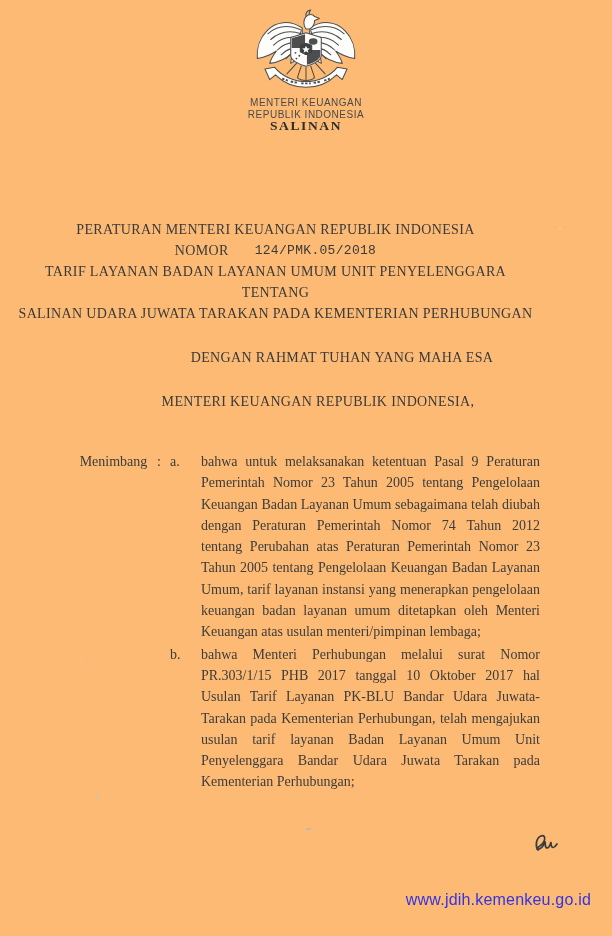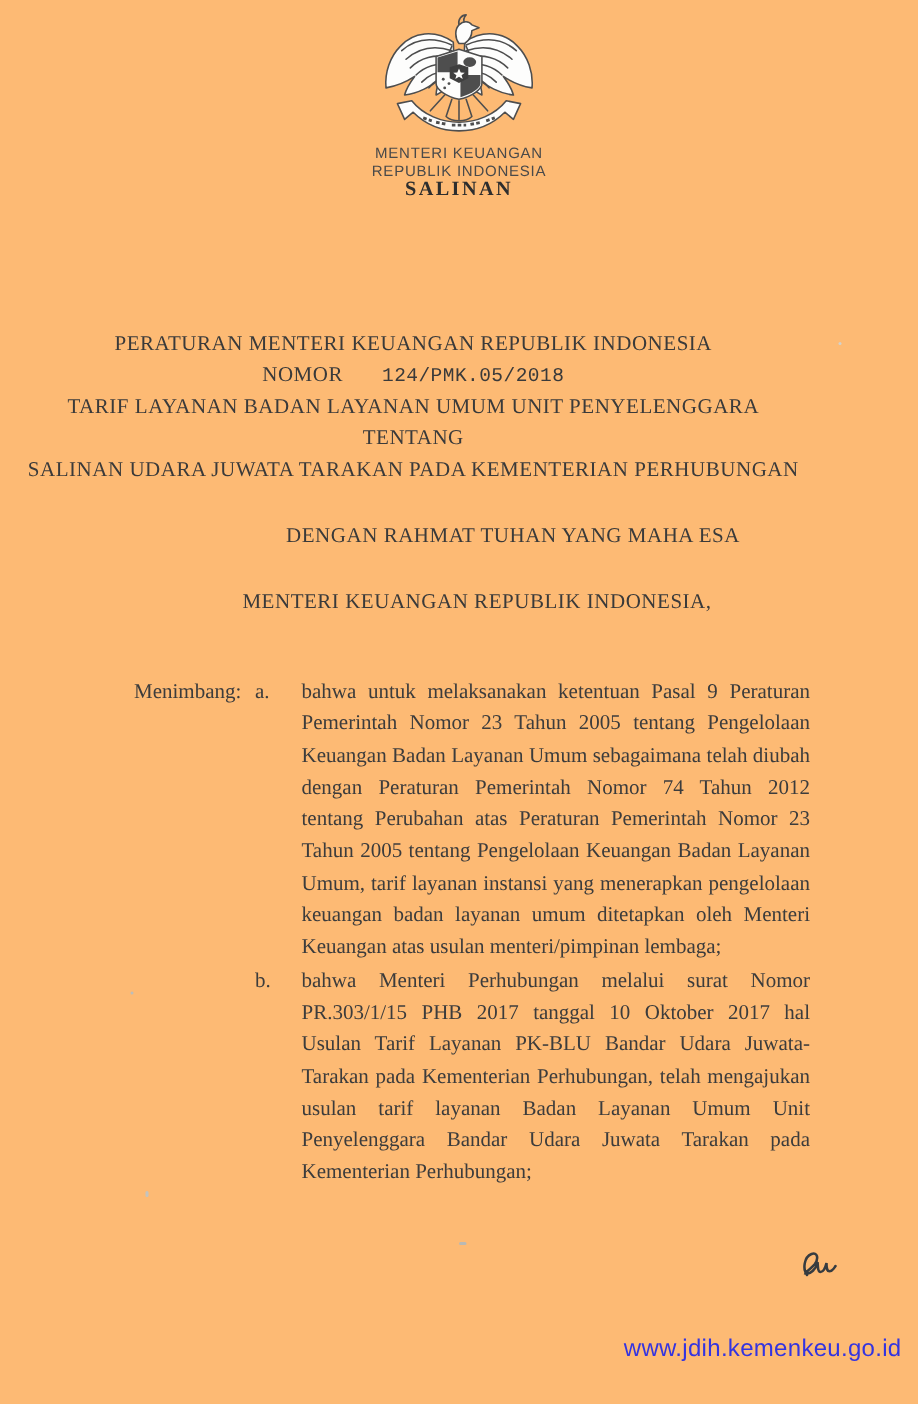--- a/index.html
+++ b/index.html
@@ -38,29 +38,29 @@
     font-size:13px; letter-spacing:0.3px;
   }
   .invocation { top:347px; font-size:14px; letter-spacing:0.35px; line-height:21px; color:#3a3a3a;margin-left:36px; }
   .authority  { top:391px; font-size:14px; letter-spacing:0.35px; line-height:21px; color:#3a3a3a;padding-left:24px; }
   .considerations {
     position:absolute; top:451px; left:70px; width:470px;
     display:grid; grid-template-columns:87px 13px 31px 1fr;
     font-size:14px; line-height:21.3px; color:#3c3c3c;
     row-gap:1px;
   }
-  .consider-label { text-align:right; }
+  .consider-label { text-align:center; }
   .consider-colon { text-align:left; }
   .consider-marker { text-align:left; }
   .consider-text {
     text-align:justify; hyphens:none; overflow-wrap:normal;
   }
   .paraf { position:absolute; left:533px; top:833px; width:28px; height:24px; }
   .site-link {
-    position:absolute; top:891px; right:11px;
+    position:absolute; top:891px; right:21px;
     font-family:"Liberation Sans","DejaVu Sans",sans-serif;
     font-size:16px; letter-spacing:0.2px;
     text-decoration:none; cursor:pointer;
   }
   .speck { position:absolute; border-radius:50%; }
   .speck1 { left:87px;  top:661px; width:2px; height:2px; background:#bdbdb8; }
   .speck2 { left:97px;  top:794px; width:2px; height:4px; background:#c4c4bf; border-radius:1px; }
   .speck3 { left:306px; top:828px; width:5px; height:2px; background:#b9b9b4; border-radius:1px; }
   .speck4 { left:559px; top:228px; width:2px; height:2px; background:#d2d2cd; }
 </style>

